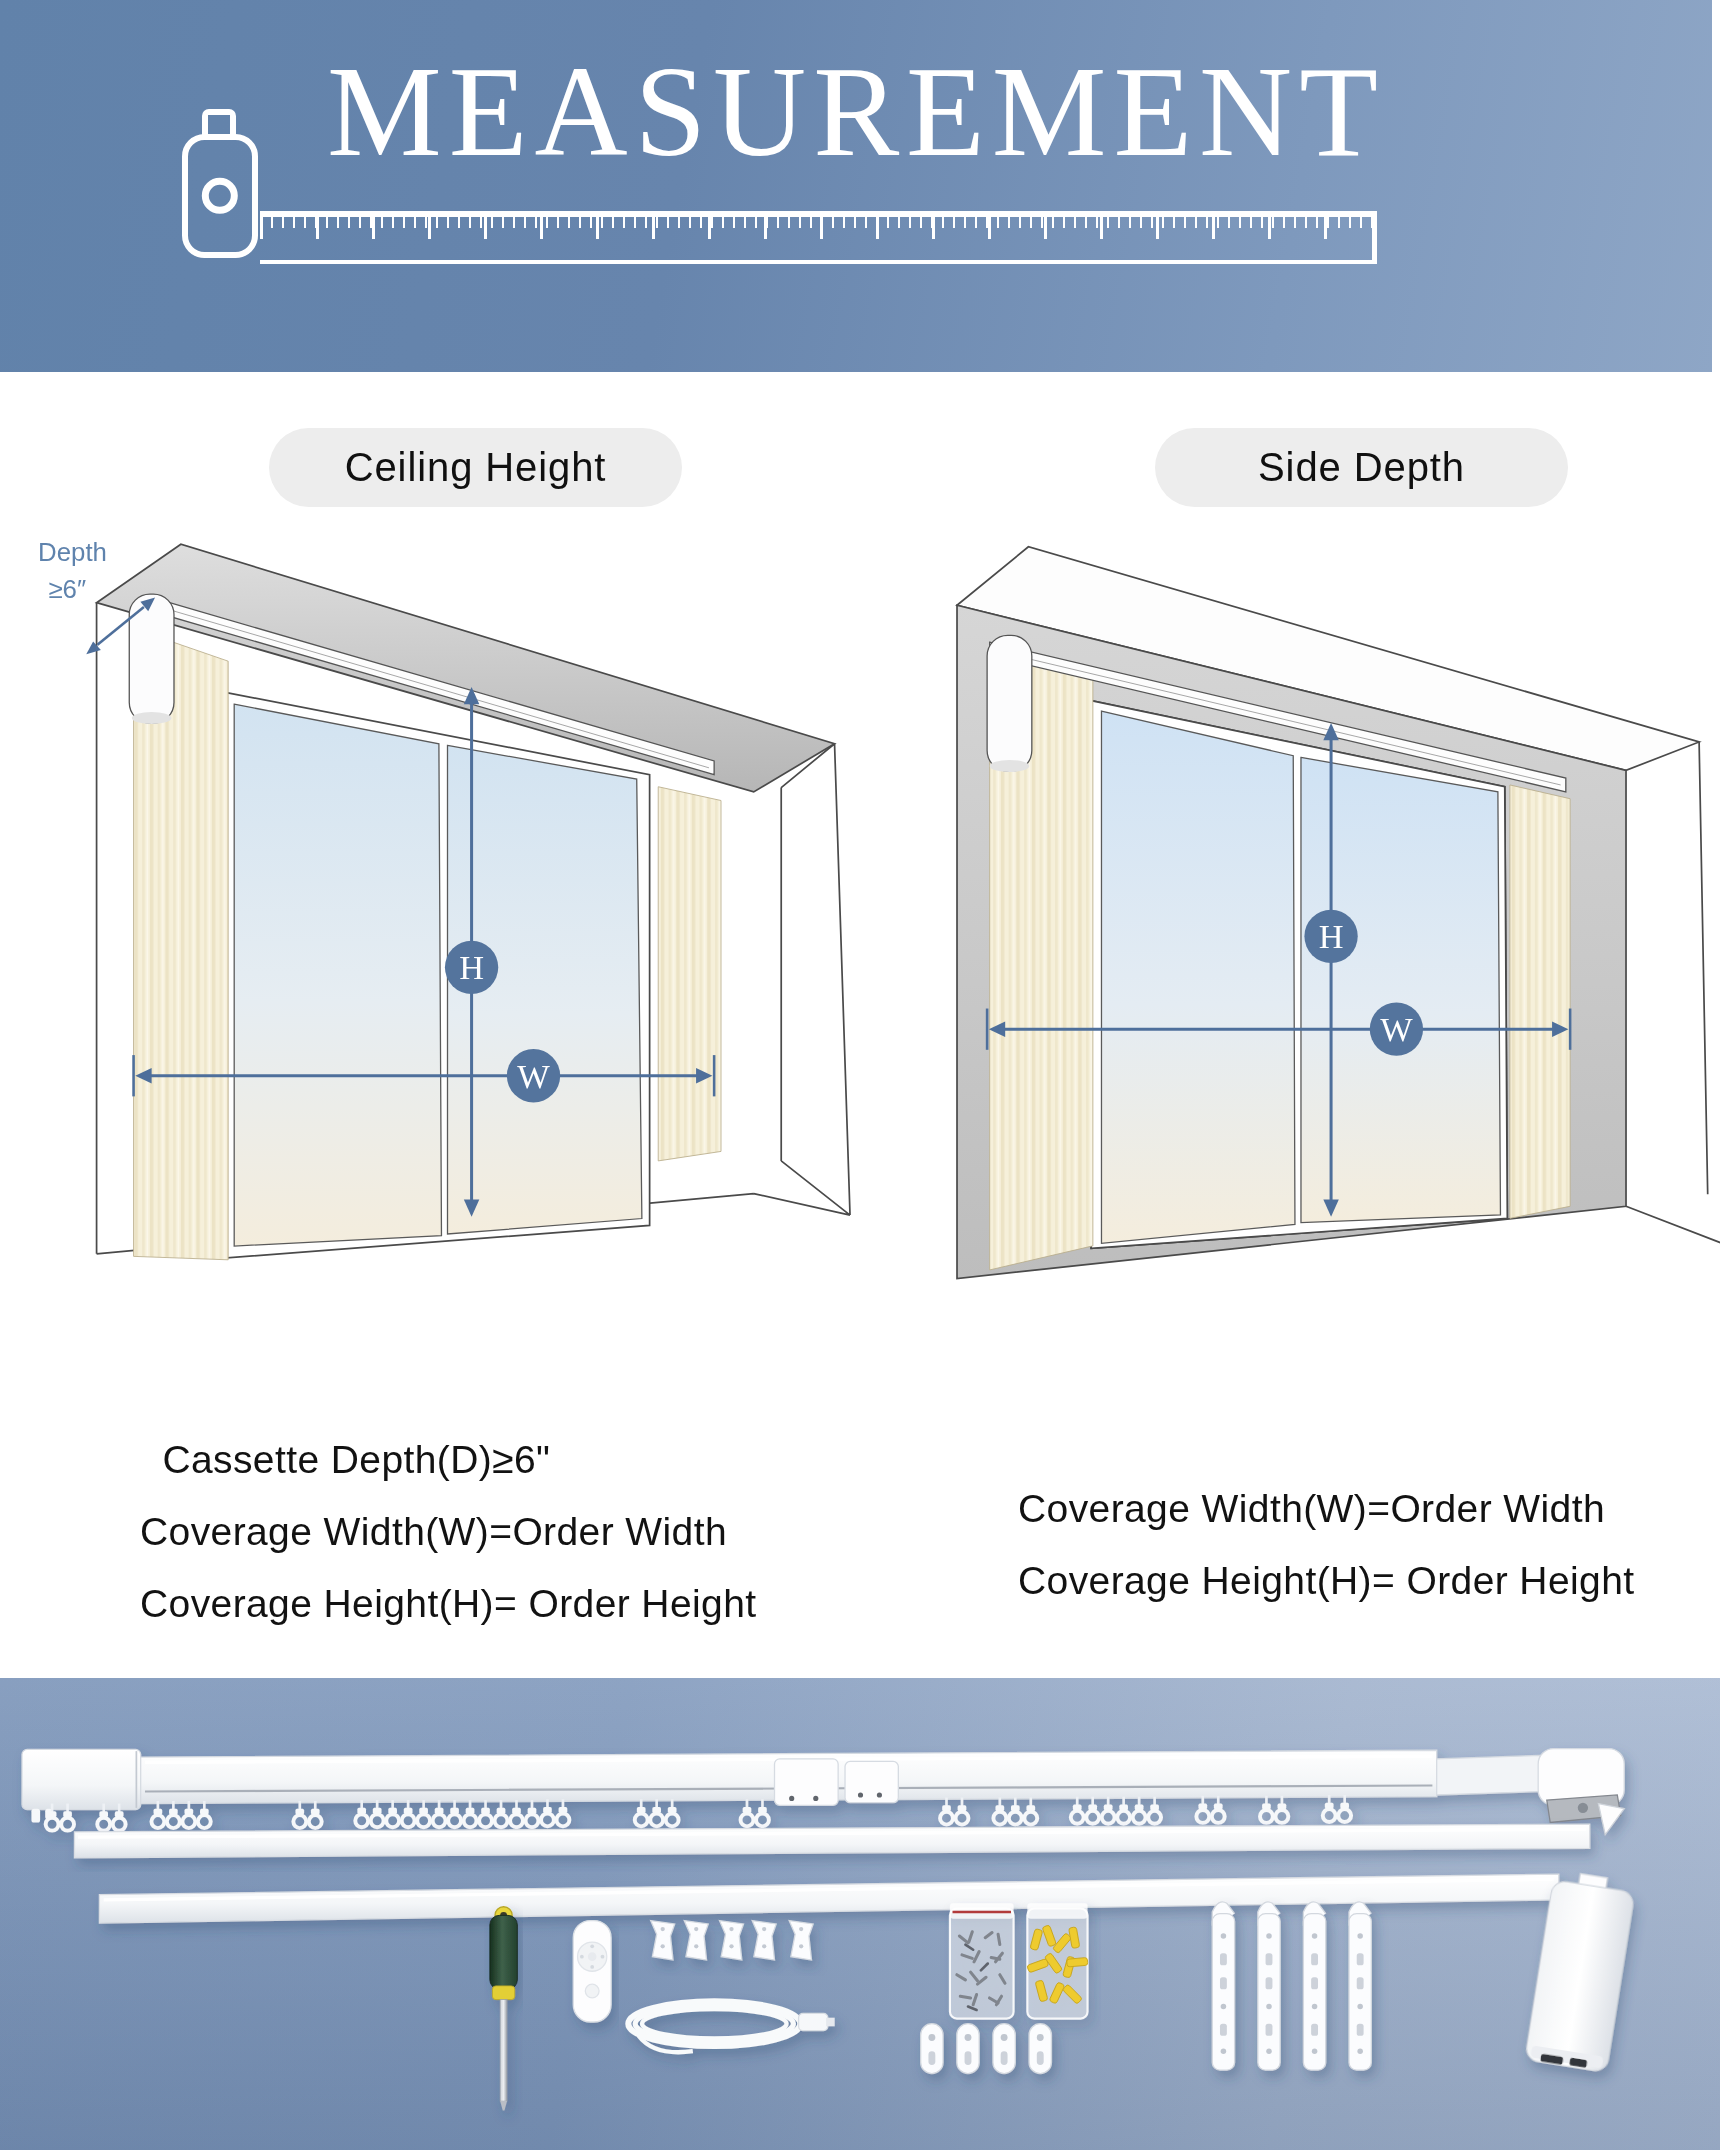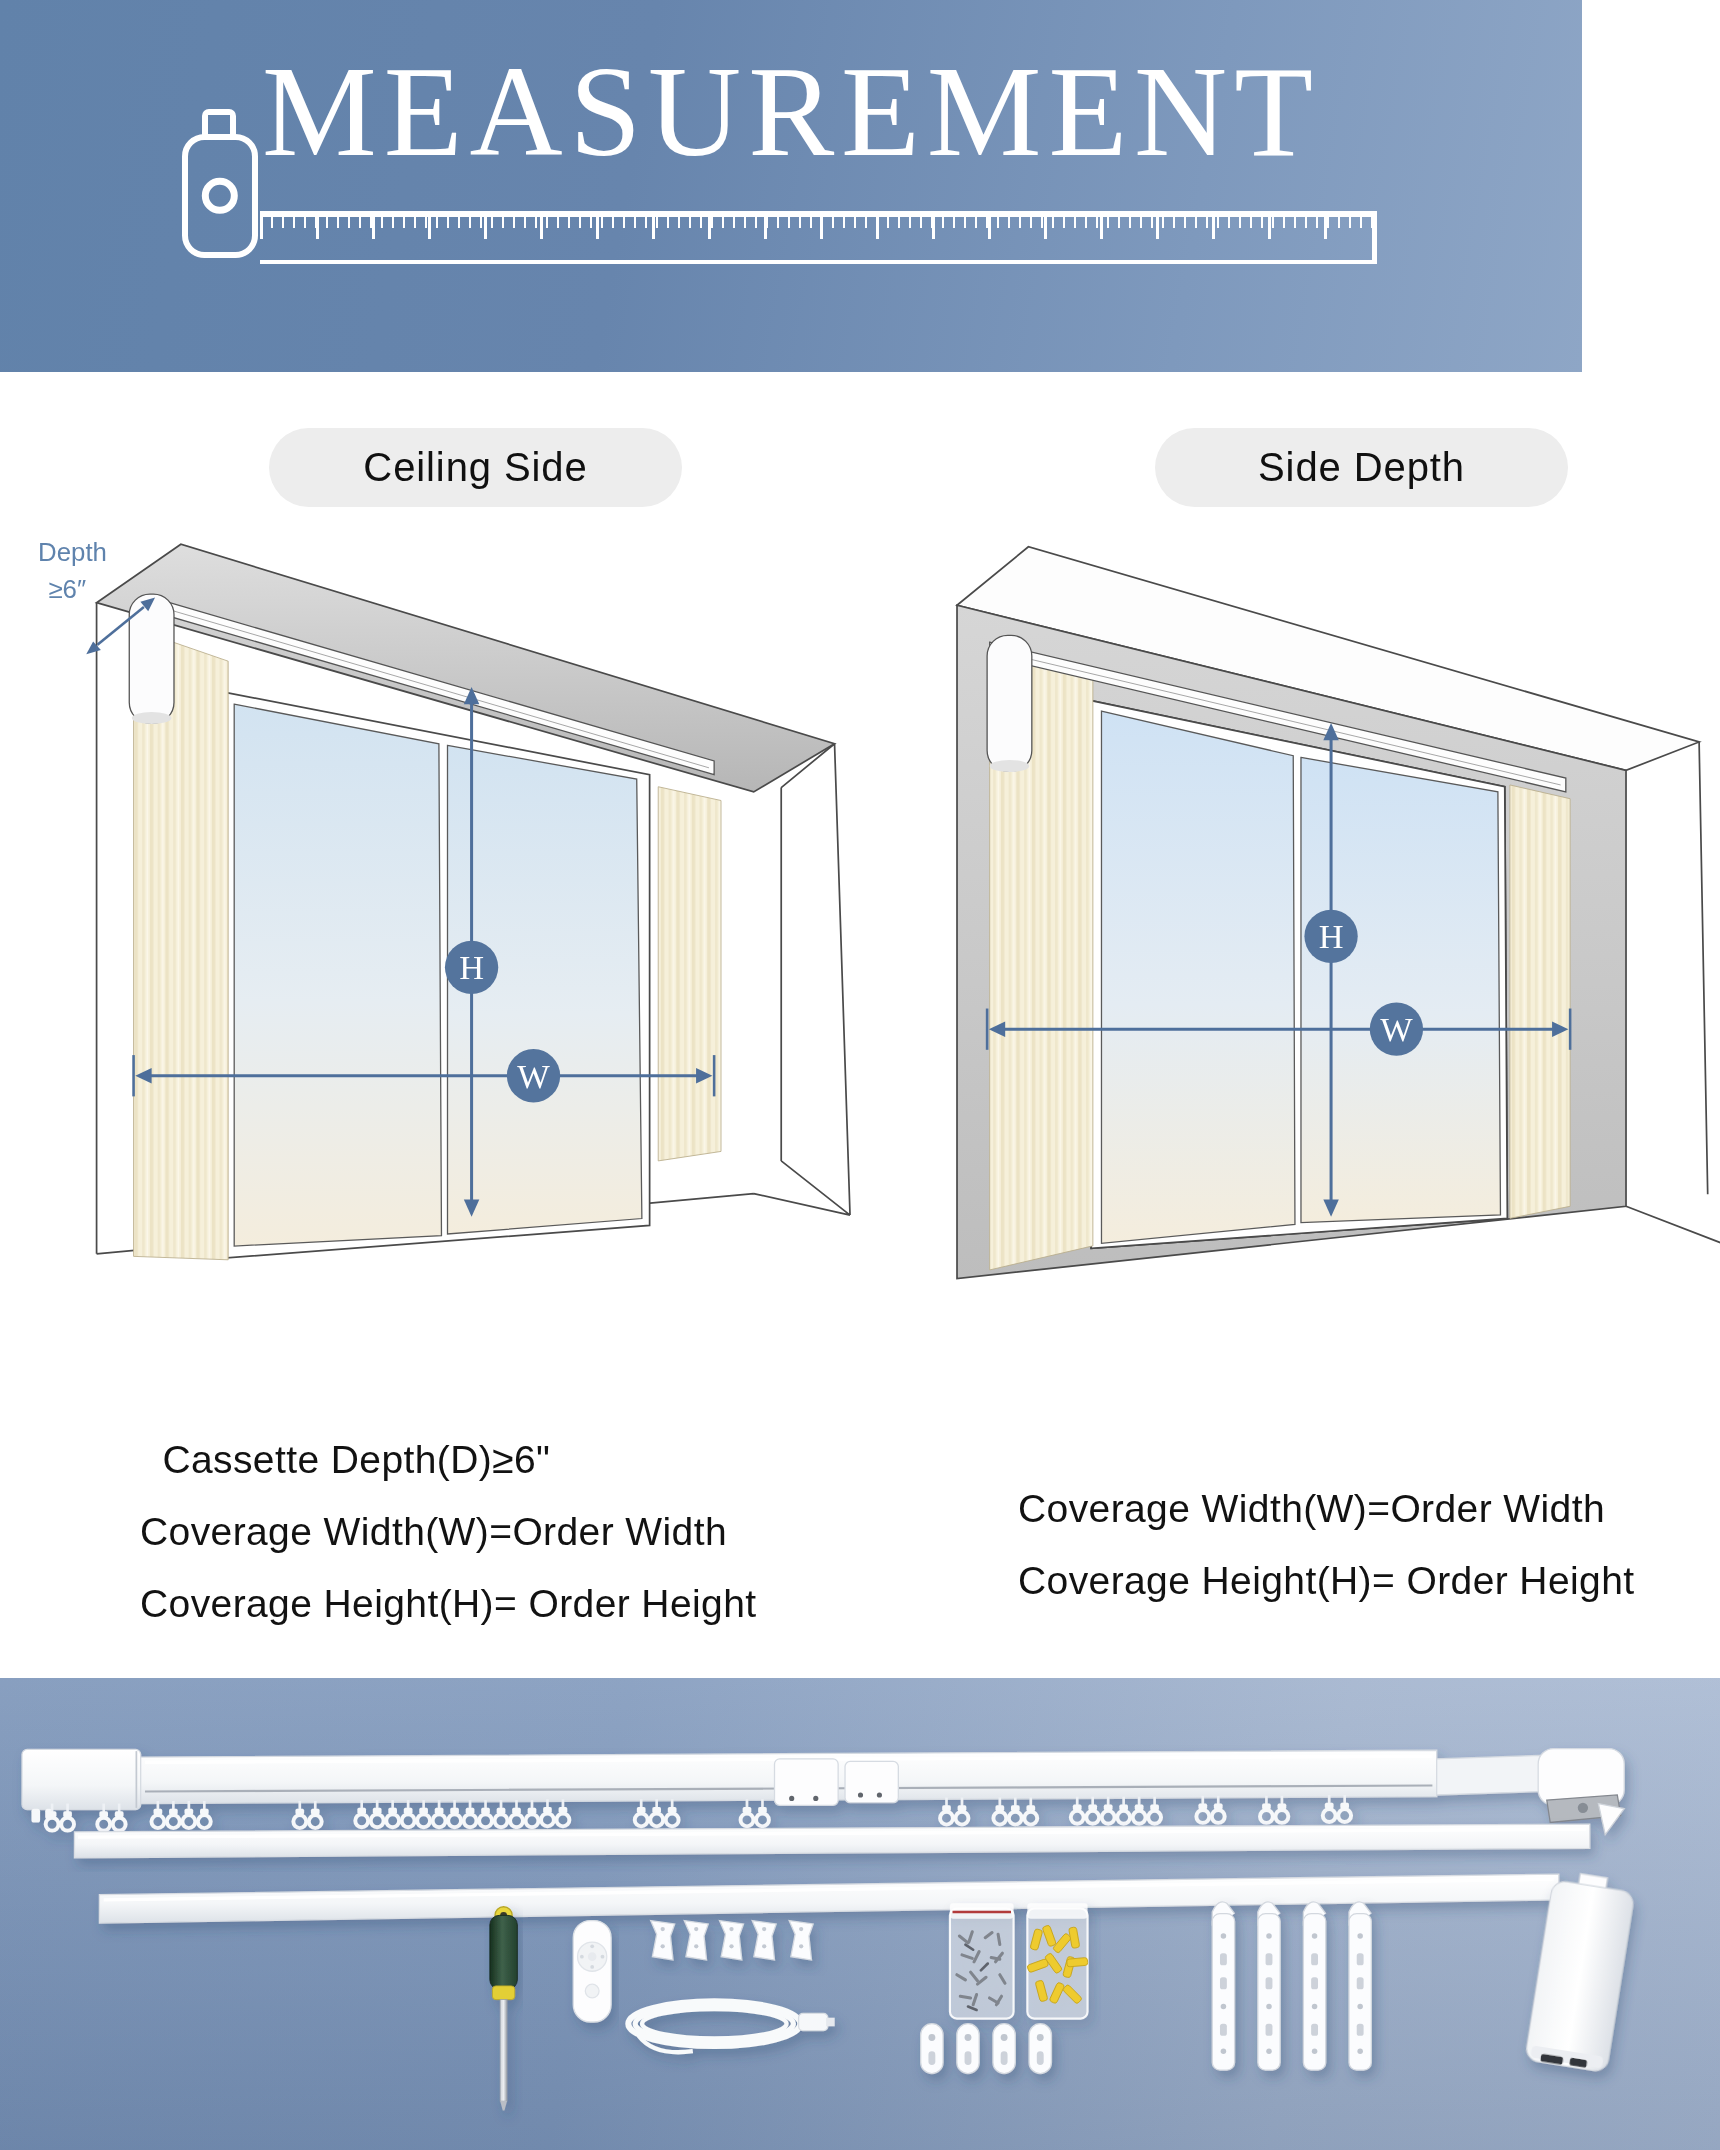--- a/index.html
+++ b/index.html
@@ -1,19 +1,19 @@
 <!DOCTYPE html>
 <html style="font-size:13.8px"><head>
 <meta charset="utf-8">
 <style>
   html,body{margin:0;padding:0;}
   .page{position:relative;width:1721px;height:2151px;background:#ffffff;overflow:hidden;
         font-family:"Liberation Sans","DejaVu Sans",sans-serif;}
   
-  .hero{position:absolute;left:0;top:0;width:1582px;height:372px;
+  .hero{position:absolute;left:0;top:0;width:1712px;height:372px;
         background:linear-gradient(100deg,#6182aa 0%,#6785ad 40%,#7e99bd 75%,#8ea6c6 100%);}
   .hero-title{position:absolute;left:0;right:0;top:41px;text-align:center;
         font-family:"Liberation Serif","DejaVu Serif",serif;
         font-size:129px;letter-spacing:6.9px;color:#ffffff;line-height:1.1;}
   .tape{position:absolute;left:182px;top:134px;width:64px;height:112px;
         border:6.9px solid #fff;border-radius:22.4px;}
   .tape::before{content:"";position:absolute;left:13.8px;top:-31px;width:22.4px;height:20.6px;
         border:6.9px solid #fff;border-bottom:none;border-radius:6.9px 6.9px 0 0;}
   .tape-ring{position:absolute;left:50%;top:50%;transform:translate(-50%,-50%);
         width:22.4px;height:22.4px;border:7.7px solid #fff;border-radius:50%;}
@@ -51,21 +51,21 @@
 <div class="page">
 
   <div class="hero">
     <div class="hero-title">MEASUREMENT</div>
     <div class="tape">
       <div class="tape-ring"></div>
     </div>
     <div class="ruler"></div>
   </div>
 
-  <div class="pill pill-left">Ceiling Side</div>
+  <div class="pill pill-left">Ceiling Height</div>
   <div class="pill pill-right">Side Depth</div>
 
   <svg class="diagram" style="left:26px;top:527px" width="843" height="873" viewBox="0 0 980 1015">
     <defs>
       <pattern id="pleatsA" width="18" height="20" patternUnits="userSpaceOnUse">
         <rect width="18" height="20" fill="#f6f0da"></rect>
         <rect width="4" height="20" fill="#ece3c5"></rect>
         <rect x="9" width="3" height="20" fill="#efe7cc"></rect>
         <rect x="14" width="2" height="20" fill="#fbf7e9"></rect>
       </pattern>

